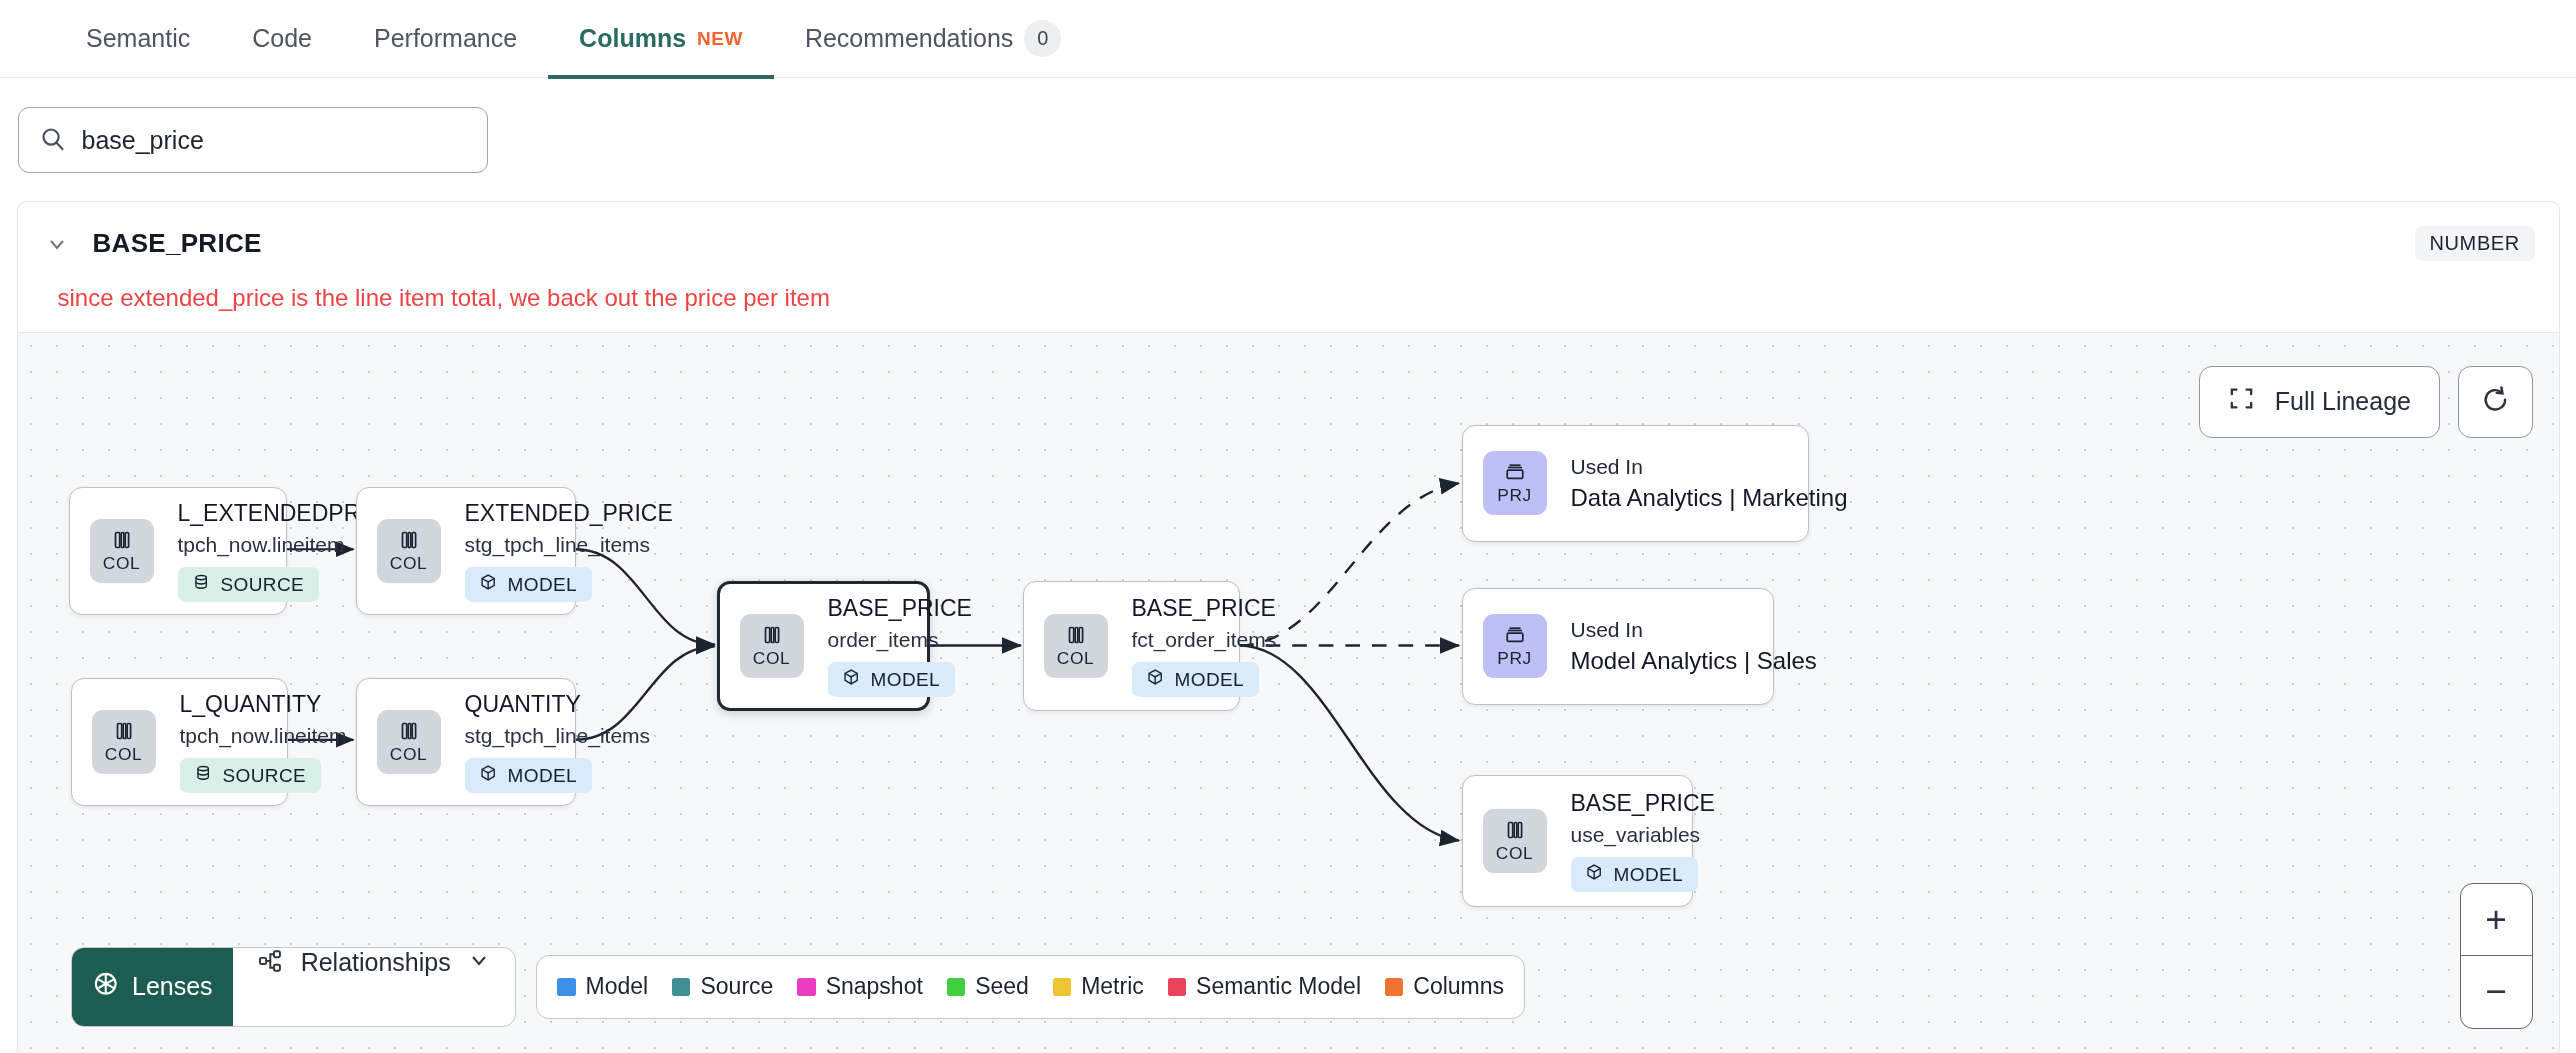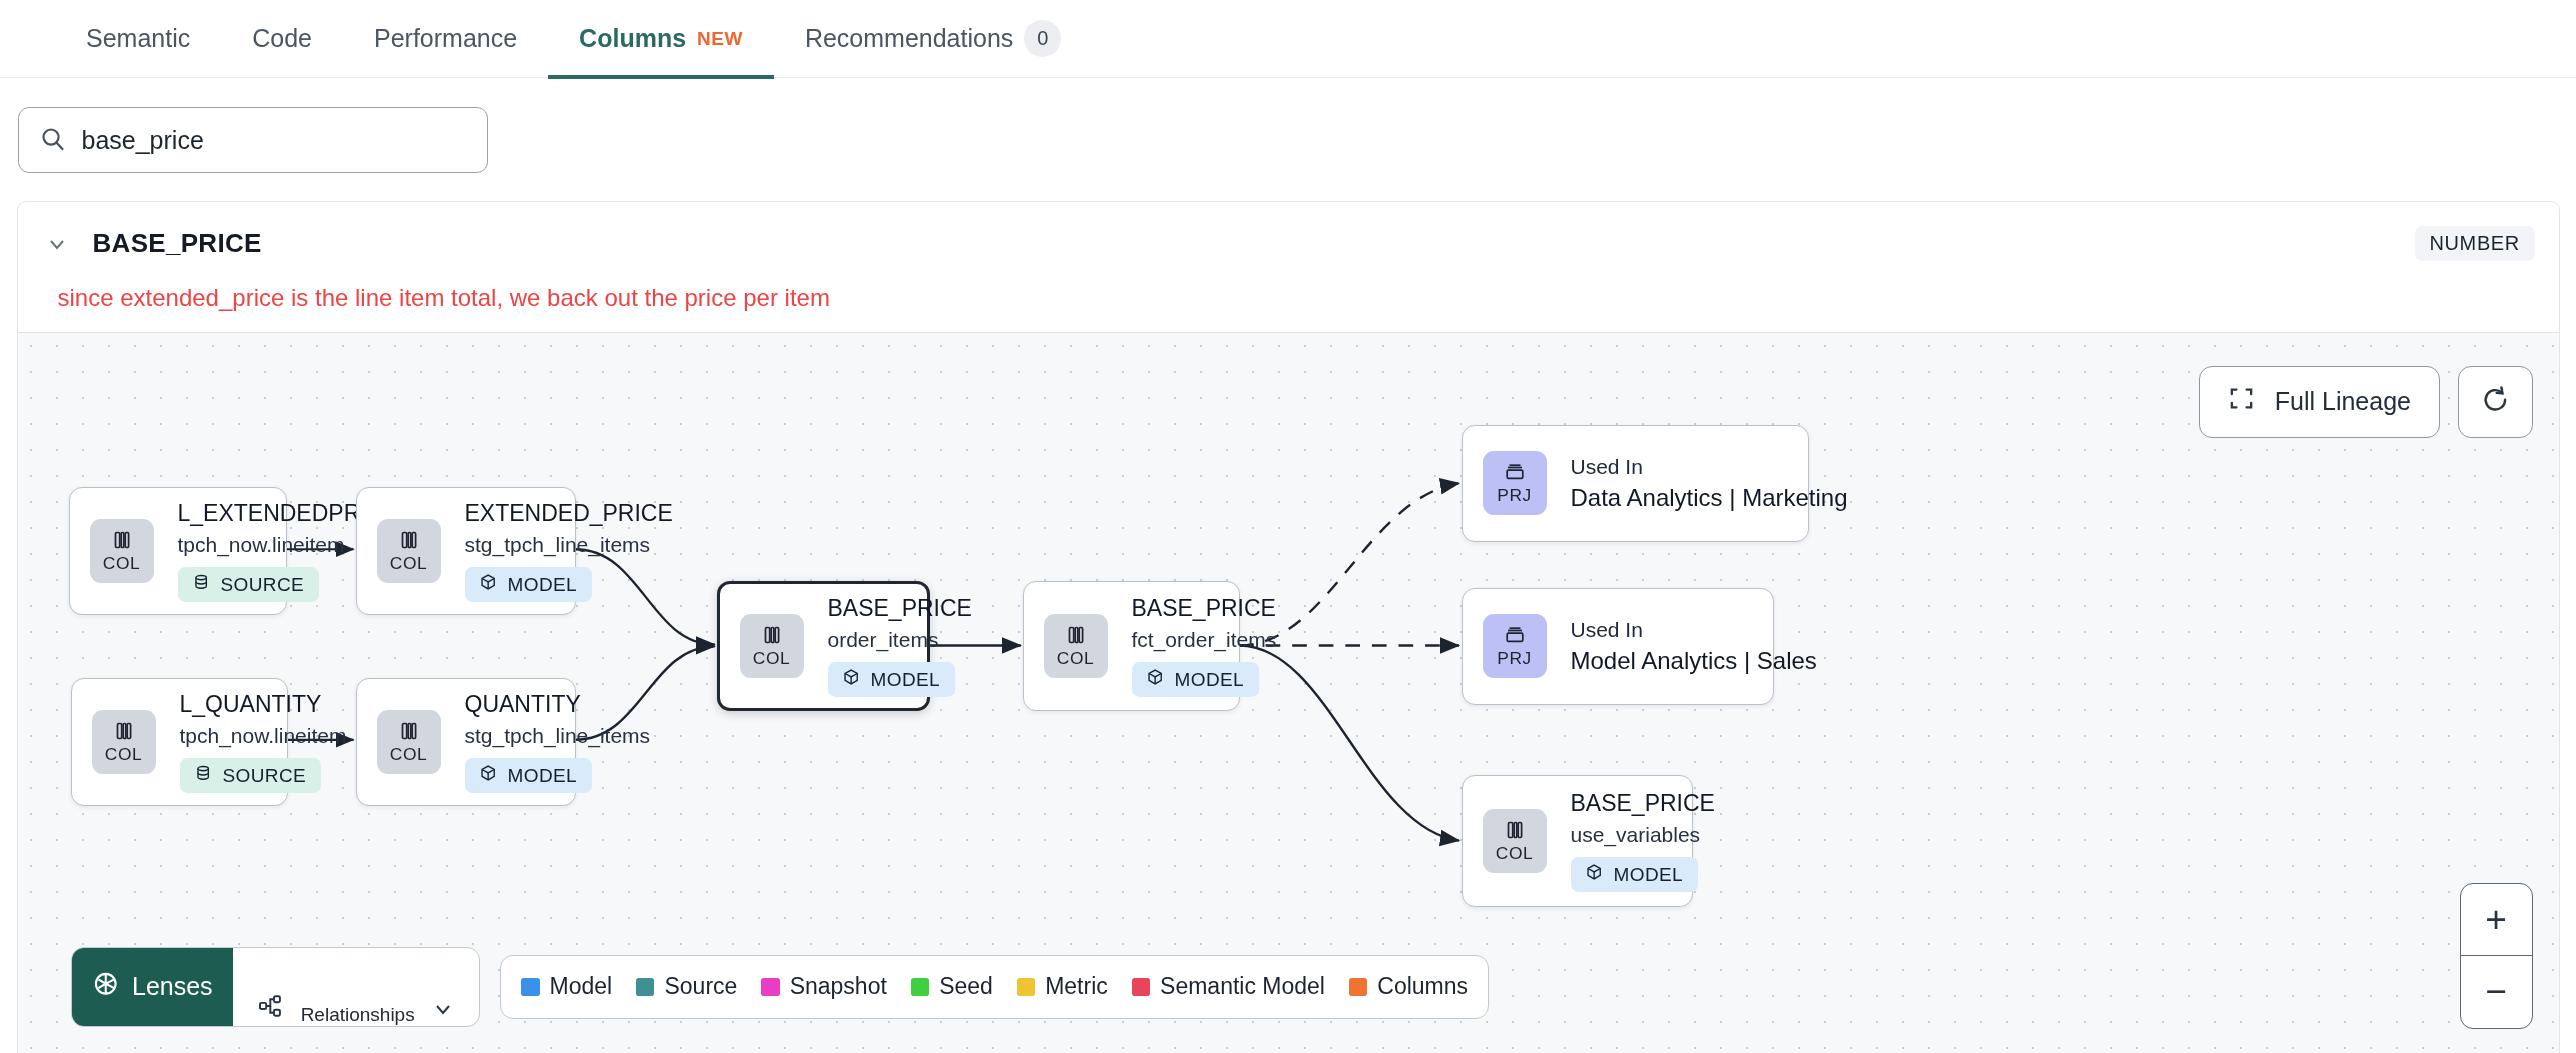--- a/index.html
+++ b/index.html
@@ -209,22 +209,22 @@
     display: flex; align-items: center; gap: 20px; z-index: 5;
   }
   .lenses-group { display: flex; border-radius: 13px; overflow: hidden;
     border: 1.8px solid #c2c8d1; background: #fff; height: 80px; }
   .lenses {
     background: #1d5c50; color: #fff;
     display: flex; align-items: center; gap: 13px;
     padding: 0 20px; font-size: 25px; cursor: pointer;
   }
   .relationships {
-    display: flex; align-items: flex-end; gap: 16.5px;
-    padding: 0 24px; font-size: 19px; color: #222b38; cursor: pointer;
+    display: flex; align-items: flex-start; gap: 16.5px;
+    padding: 0 24px; font-size: 25px; color: #222b38; cursor: pointer;
   }
   .legend {
     height: 64px; display: flex; align-items: center; gap: 24px;
     padding: 0 20px;
     background: #fff; border: 1.8px solid #c2c8d1; border-radius: 13px;
   }
   .legend-item { display: flex; align-items: center; gap: 10px;
     font-size: 23px; color: #1b2430; white-space: nowrap; }
   .sw { width: 18.3px; height: 18.3px; border-radius: 2.8px; flex: none; }
 </style>

